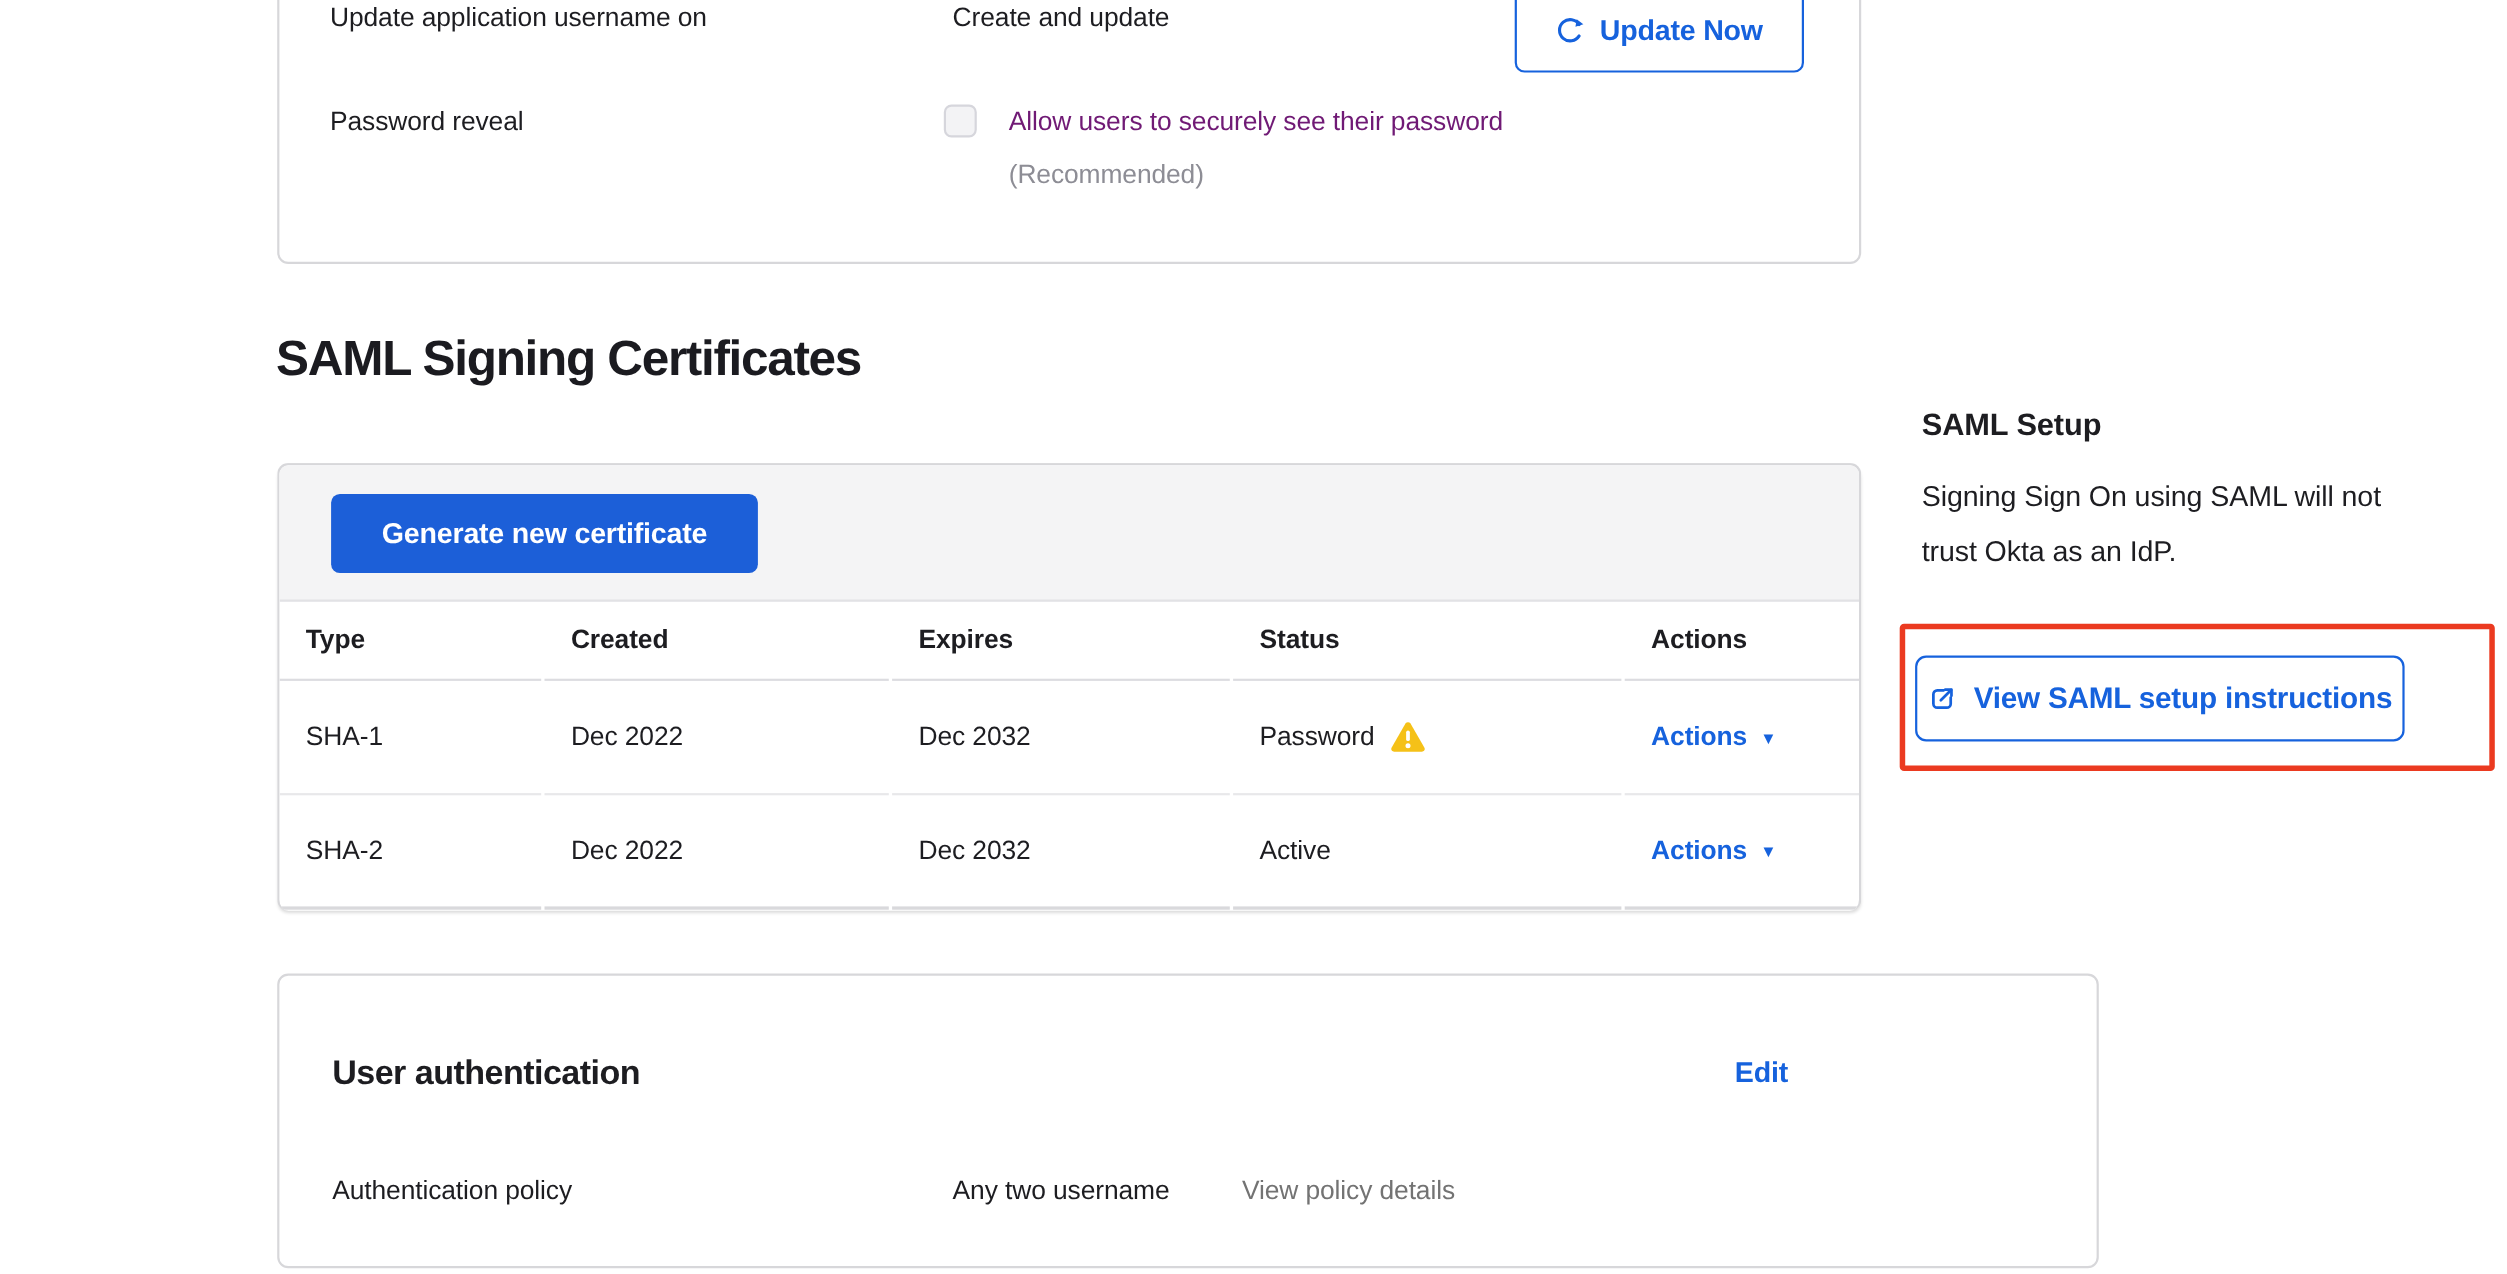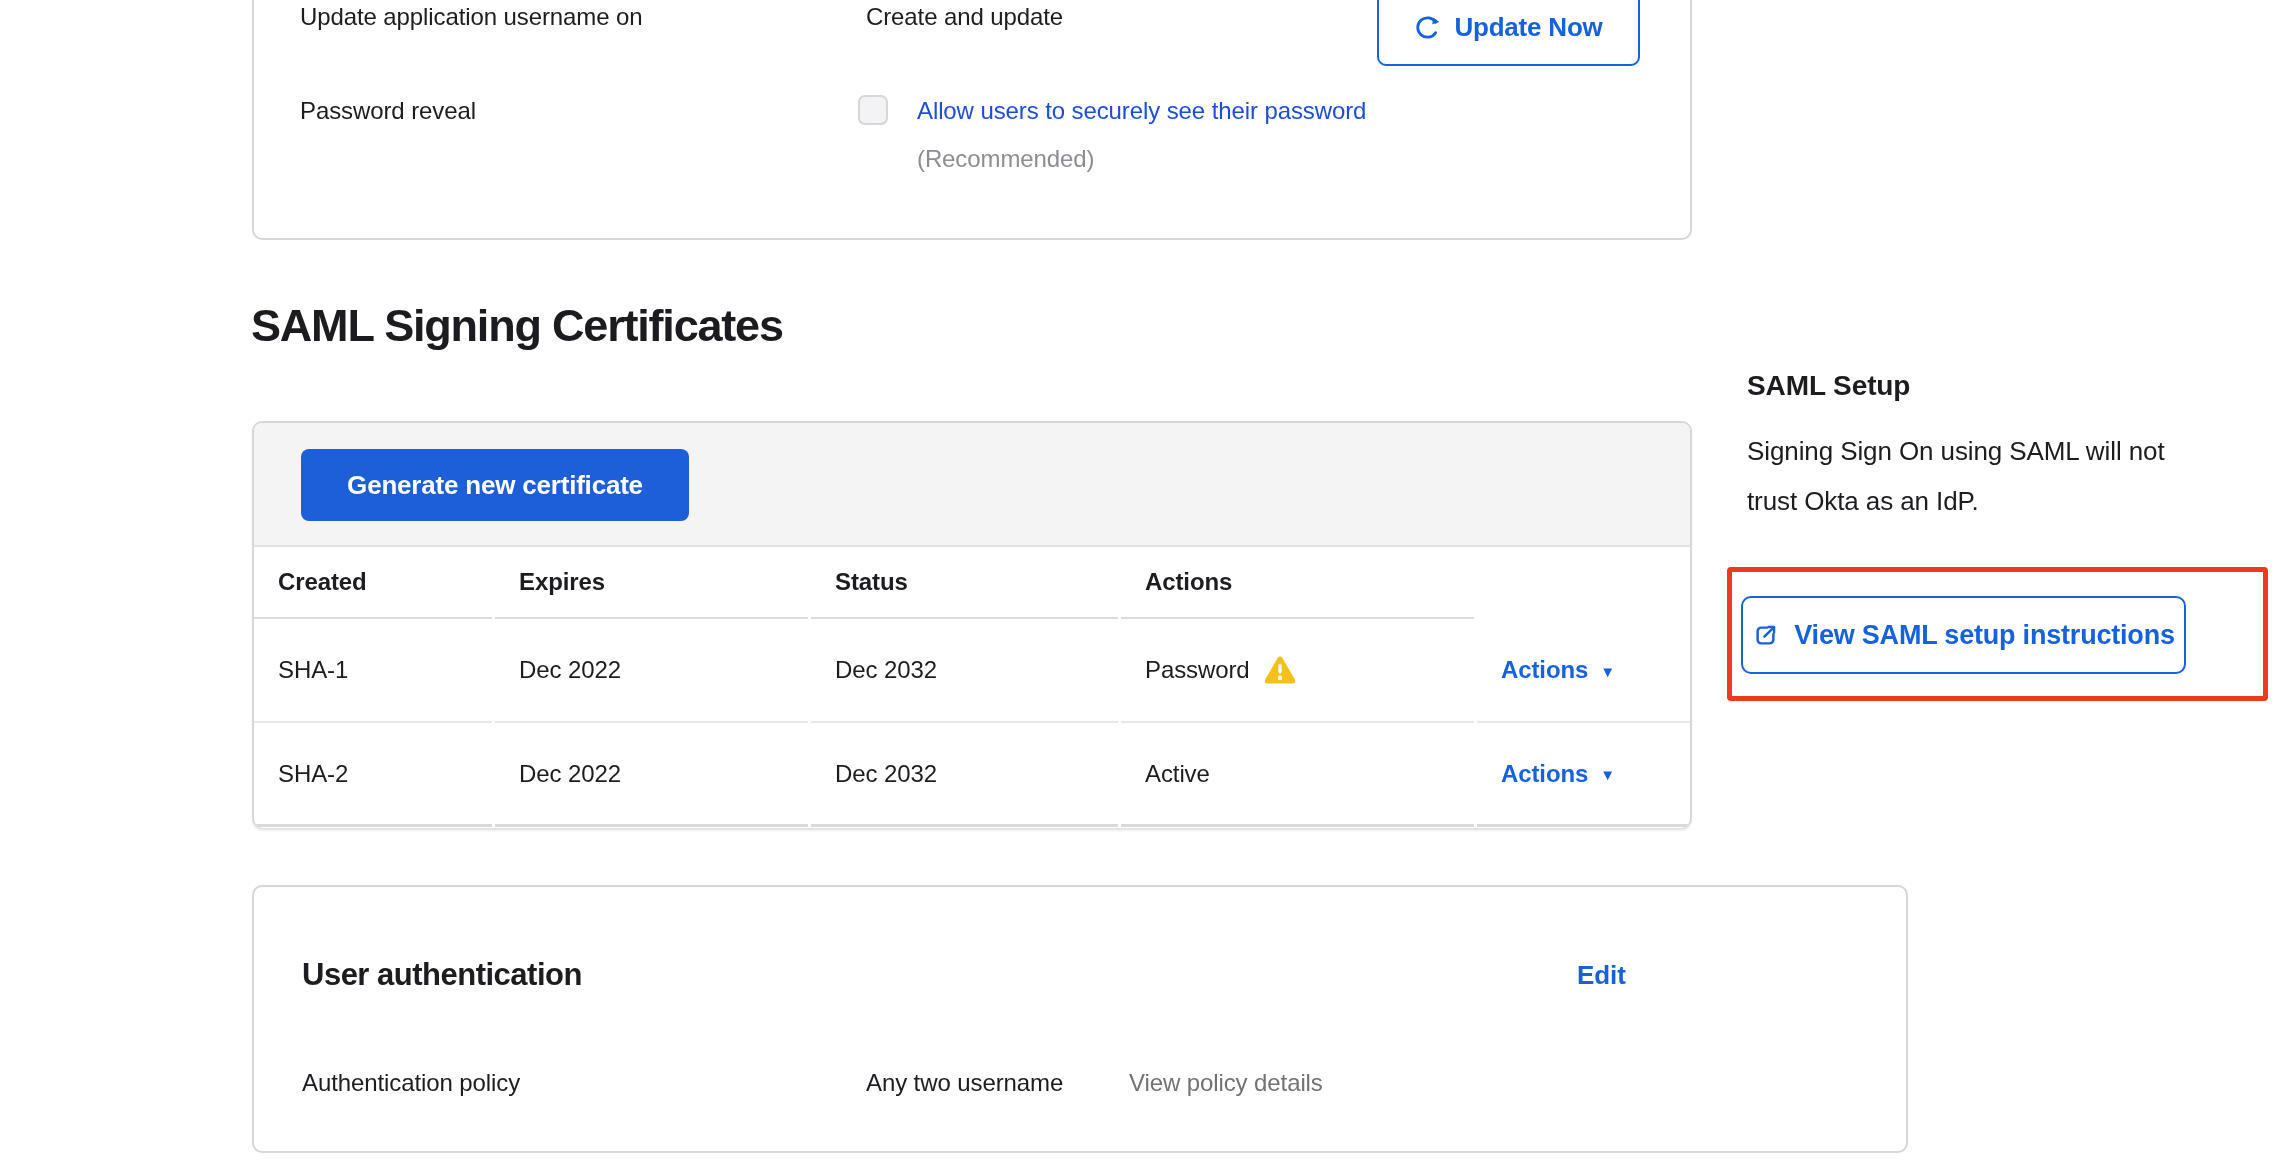--- a/index.html
+++ b/index.html
@@ -17,21 +17,21 @@
     position:absolute;left:1123px;top:30px;width:263px;height:78px;box-sizing:border-box;
     background:#fff;border:2px solid #1662dd;border-radius:9px;color:#1662dd;
     font-family:inherit;font-size:26px;font-weight:bold;letter-spacing:-0.2px;
     display:flex;align-items:center;justify-content:center;gap:13px;cursor:pointer;
   }
   [data-name="password-reveal-label"]{position:absolute;left:46px;top:139px;}
   [data-name="password-reveal-checkbox"]{
     position:absolute;left:604px;top:137px;width:30px;height:30px;box-sizing:border-box;
     background:#f3f3f5;border:2px solid #d6d6dc;border-radius:7px;cursor:pointer;
   }
-  [data-name="password-reveal-desc-line1"]{position:absolute;left:663px;top:139px;color:#1d4ed8;text-align:right;}
+  [data-name="password-reveal-desc-line1"]{position:absolute;left:663px;top:139px;color:#701a75;text-align:right;}
   [data-name="password-reveal-desc-line2"]{position:absolute;left:663px;top:187px;color:#8d8d95;}
 
   
   [data-name="section-title"]{
     position:absolute;left:251px;top:300px;font-size:45px;font-weight:bold;letter-spacing:-1.2px;color:#1b1b20;
   }
 
   
   [data-name="saml-certificates-card"]{
     left:252px;top:421px;width:1440px;height:407px;border-bottom:none;overflow:hidden;
@@ -106,20 +106,21 @@
   </section>
 
   <div data-name="section-title">SAML Signing Certificates</div>
 
   <section class="card" data-name="saml-certificates-card">
     <div data-name="certificates-toolbar">
       <button data-name="generate-certificate-button">Generate new certificate</button>
     </div>
     <div data-name="certificates-table">
       <div class="trow head" data-name="table-header-row">
+        <div class="cell" data-name="column-header-type">Type</div>
         <div class="cell" data-name="column-header-created">Created</div>
         <div class="cell" data-name="column-header-expires">Expires</div>
         <div class="cell" data-name="column-header-status">Status</div>
         <div class="cell" data-name="column-header-actions">Actions</div>
       </div>
 
       <div class="trow body" data-name="table-row">
         <div class="cell" data-name="cert-type">SHA-1</div>
         <div class="cell" data-name="cert-created">Dec 2022</div>
         <div class="cell" data-name="cert-expires">Dec 2032</div>

